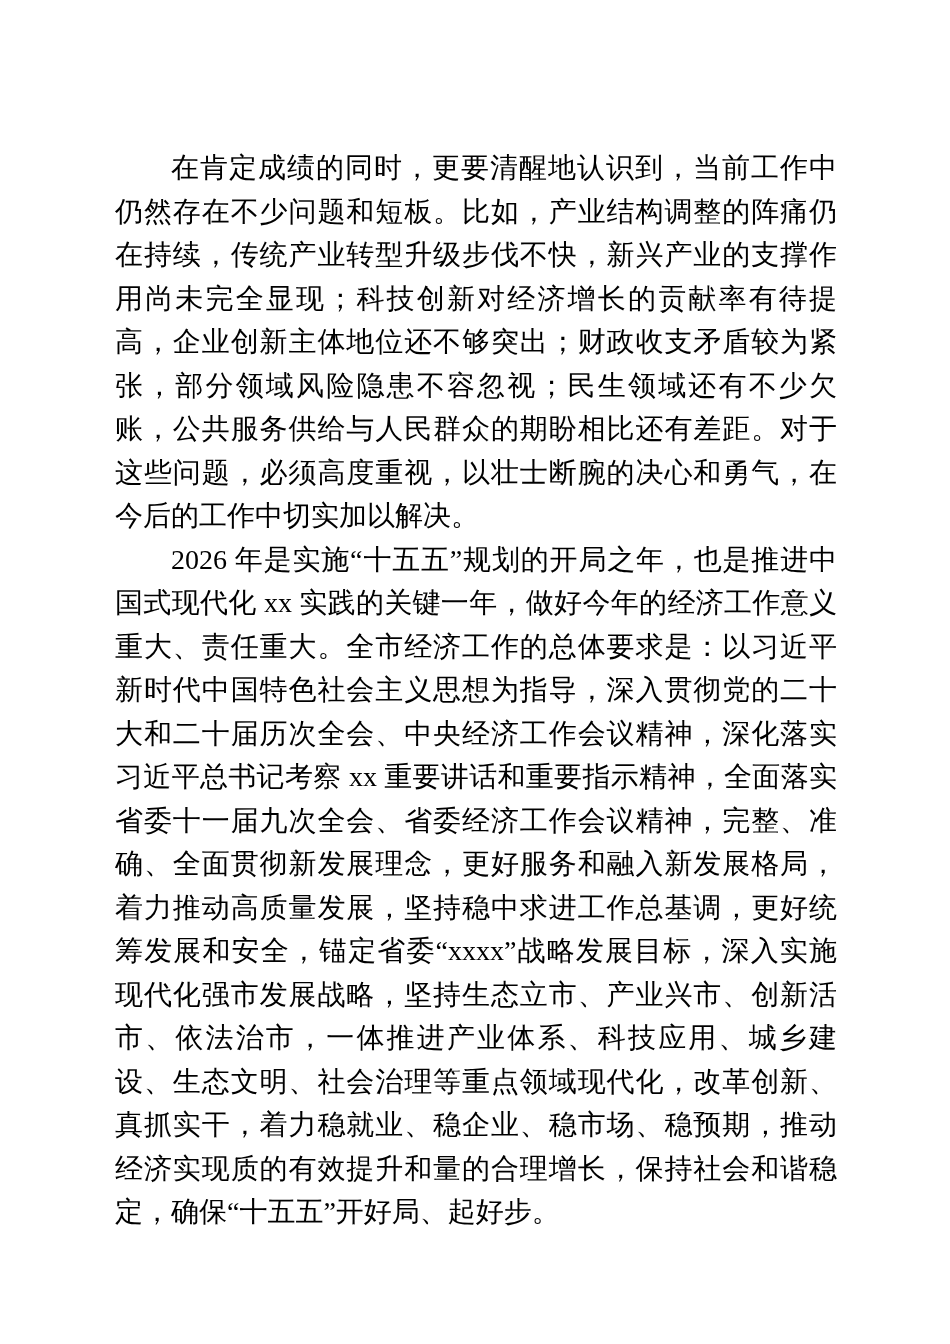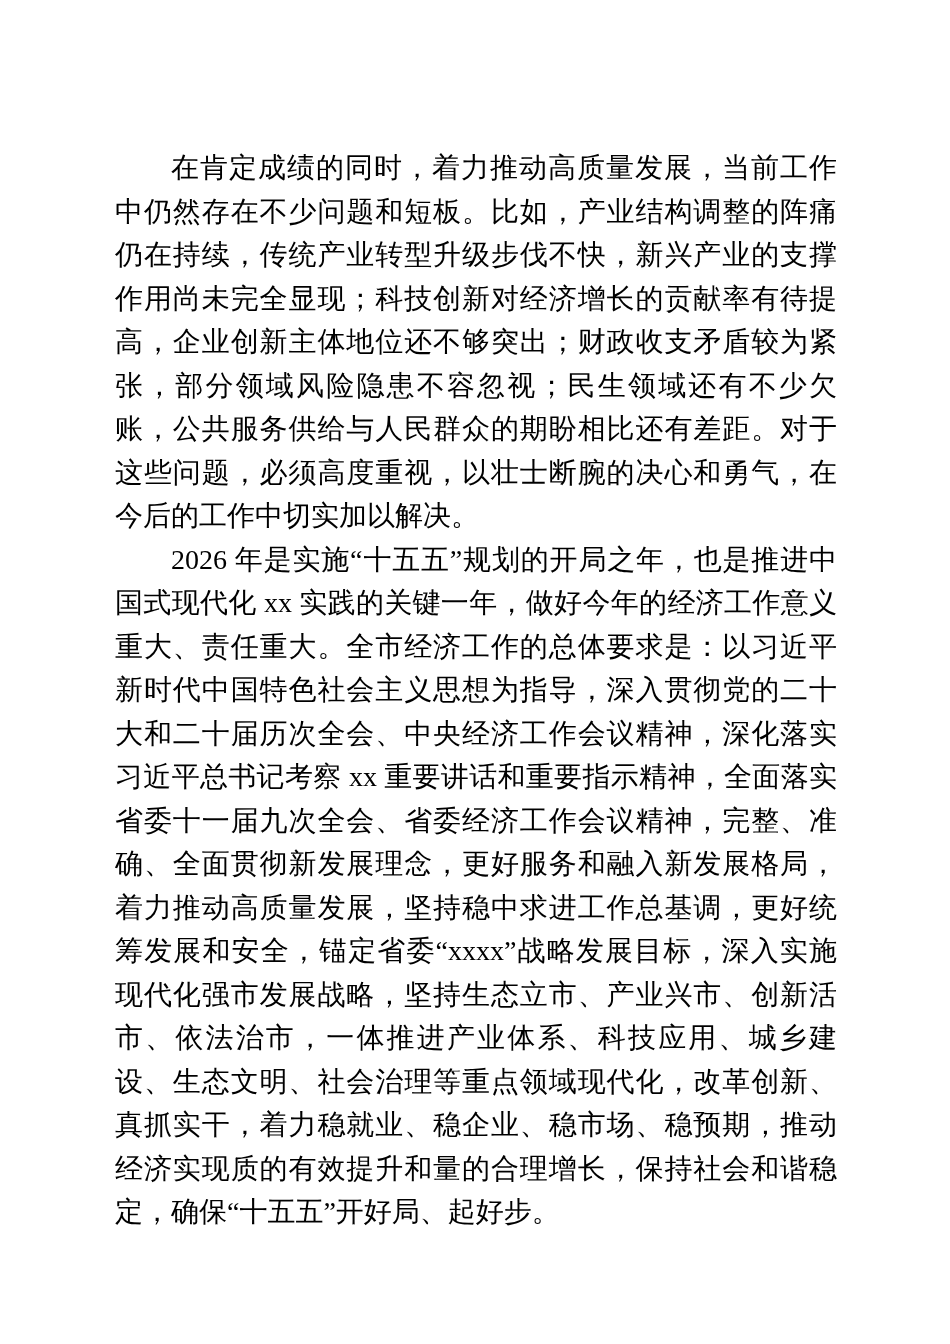--- a/index.html
+++ b/index.html
@@ -36,16 +36,16 @@
     padding: 0;
     text-indent: 2em;
     word-break: break-all;
   }
 </style>
 </head>
 <body>
 
 <div class="page">
   <div class="content">
-    <p class="para">在肯定成绩的同时，着力推动高质量发展，当前工作中仍然存在不少问题和短板。比如，产业结构调整的阵痛仍在持续，传统产业转型升级步伐不快，新兴产业的支撑作用尚未完全显现；科技创新对经济增长的贡献率有待提高，企业创新主体地位还不够突出；财政收支矛盾较为紧张，部分领域风险隐患不容忽视；民生领域还有不少欠账，公共服务供给与人民群众的期盼相比还有差距。对于这些问题，必须高度重视，以壮士断腕的决心和勇气，在今后的工作中切实加以解决。</p>
+    <p class="para">在肯定成绩的同时，更要清醒地认识到，当前工作中仍然存在不少问题和短板。比如，产业结构调整的阵痛仍在持续，传统产业转型升级步伐不快，新兴产业的支撑作用尚未完全显现；科技创新对经济增长的贡献率有待提高，企业创新主体地位还不够突出；财政收支矛盾较为紧张，部分领域风险隐患不容忽视；民生领域还有不少欠账，公共服务供给与人民群众的期盼相比还有差距。对于这些问题，必须高度重视，以壮士断腕的决心和勇气，在今后的工作中切实加以解决。</p>
     <p class="para">2026 年是实施“十五五”规划的开局之年，也是推进中国式现代化 xx 实践的关键一年，做好今年的经济工作意义重大、责任重大。全市经济工作的总体要求是：以习近平新时代中国特色社会主义思想为指导，深入贯彻党的二十大和二十届历次全会、中央经济工作会议精神，深化落实习近平总书记考察 xx 重要讲话和重要指示精神，全面落实省委十一届九次全会、省委经济工作会议精神，完整、准确、全面贯彻新发展理念，更好服务和融入新发展格局，着力推动高质量发展，坚持稳中求进工作总基调，更好统筹发展和安全，锚定省委“xxxx”战略发展目标，深入实施现代化强市发展战略，坚持生态立市、产业兴市、创新活市、依法治市，一体推进产业体系、科技应用、城乡建设、生态文明、社会治理等重点领域现代化，改革创新、真抓实干，着力稳就业、稳企业、稳市场、稳预期，推动经济实现质的有效提升和量的合理增长，保持社会和谐稳定，确保“十五五”开好局、起好步。</p>
   </div>
 </div>
 
 </body></html>

